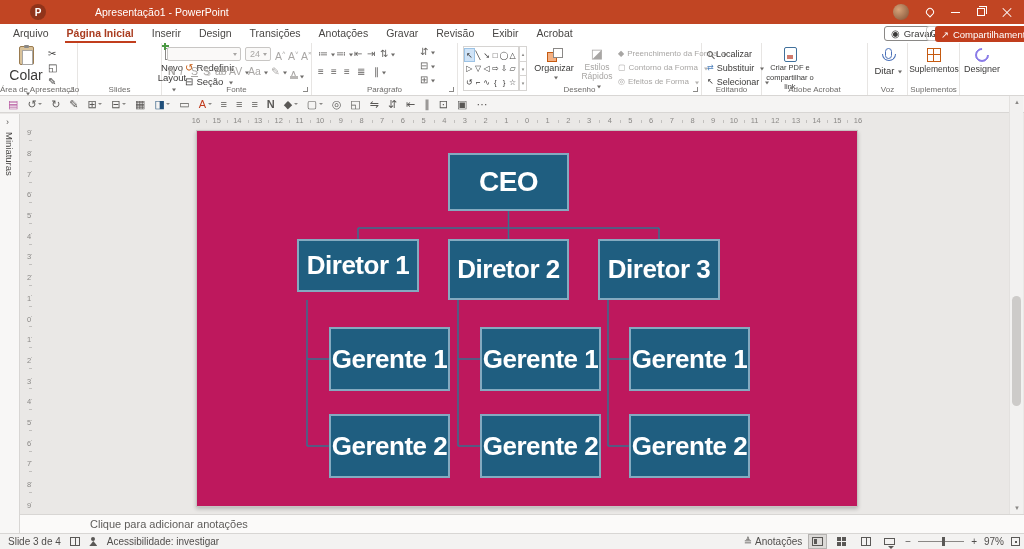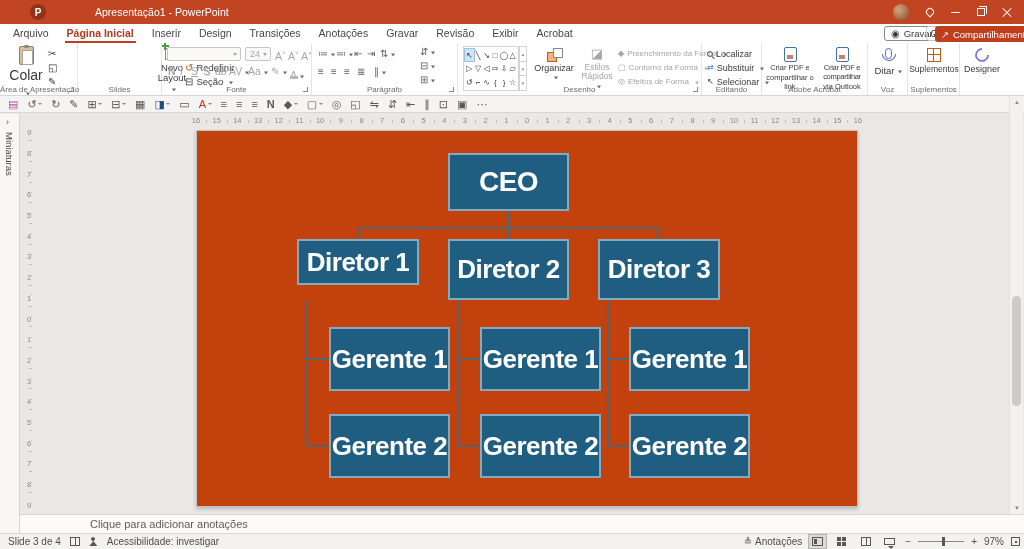--- a/index.html
+++ b/index.html
@@ -90,21 +90,21 @@
   #workspace{position:absolute;left:0;top:114px;width:1024px;height:400px;background:#eae8e6}
   .thumbstrip{position:absolute;left:0;top:114px;width:20px;height:419px;background:#f8f7f6;border-right:1px solid #d8d6d4}
   .thumb-chev{position:absolute;left:6px;top:3px;font-size:9px;color:#5a5856}
   .thumb-label{position:absolute;left:4px;top:18px;writing-mode:vertical-rl;font-size:9.5px;color:#484644}
   #hruler{position:absolute;left:196px;top:115px;width:662px;height:12px;font-size:7.5px;color:#8a8886}
   #hruler::before{content:"";position:absolute;left:0;right:0;top:5px;height:3px;background:repeating-linear-gradient(to right,#c2c0be 0 1px,transparent 1px 10.34px)}
   .hnum{position:absolute;top:1px;transform:translateX(-50%);background:#eae8e6;padding:0 1px}
   #vruler{position:absolute;left:24px;top:130px;width:13px;height:377px;font-size:7.5px;color:#8a8886}
   #vruler::before{content:"";position:absolute;top:0;bottom:0;left:5px;width:3px;background:repeating-linear-gradient(to bottom,#c2c0be 0 1px,transparent 1px 10.34px)}
   .vnum{position:absolute;left:3px;transform:translateY(-1px);background:#eae8e6;padding:1px 0}
-  #slide{position:absolute;left:196px;top:130px;width:662px;height:377px;background:#c2410c;border:1px solid #c6c4c2;box-shadow:0 1.5px 4px rgba(0,0,0,.22)}
+  #slide{position:absolute;left:196px;top:130px;width:662px;height:377px;background:#be185d;border:1px solid #c6c4c2;box-shadow:0 1.5px 4px rgba(0,0,0,.22)}
   .obox{position:absolute;display:flex;align-items:center;justify-content:center;font-weight:bold;white-space:nowrap;border:2px solid;font-size:26px;letter-spacing:-0.5px}
   .vscroll{position:absolute;left:1009px;top:96px;width:14px;height:418px;background:#f2f1f0;border-left:1px solid #e3e1df}
   .vscroll .arr{position:absolute;left:0;width:14px;text-align:center;font-size:6px;color:#8a8886}
   .vthumb{position:absolute;left:2px;width:9px;top:200px;height:110px;background:#cdcbc9;border-radius:5px}
 
   
   #notesbar{position:absolute;left:20px;top:514px;width:1004px;height:19px;background:#fbfaf9;border-top:1px solid #d8d6d4;display:flex;align-items:center;padding-left:70px;font-size:11px;color:#5e5c5a}
   #statusbar{position:absolute;left:0;top:533px;width:1024px;height:16px;background:#f3f2f1;border-top:1px solid #d8d6d4;font-size:10px;color:#504e4c}
   .status-left{position:absolute;left:8px;top:0;height:15px;display:flex;align-items:center;gap:9px}
   .status-right{position:absolute;right:4px;top:0;height:15px;display:flex;align-items:center;gap:7px}
@@ -311,25 +311,20 @@
       <span>Selecionar</span>
     </div>
     <div class="glabel">Editando</div>
   </div>
 
   <div class="rgroup" style="left:762px;width:106px">
     <div class="bigbtn" style="left:2px;top:2px;width:52px;font-size:7.5px;line-height:9px;gap:1px">
       <span class="pdoc"></span>
       <span>Criar PDF e</span>
       <span>compartilhar o link</span>
-    </div>
-    <div class="bigbtn" style="left:54px;top:2px;width:52px;font-size:7.5px;line-height:9px;gap:1px">
-      <span class="pdoc"></span>
-      <span style="letter-spacing:-0.3px">Criar PDF e compartilhar</span>
-      <span>via Outlook</span>
     </div>
     <div class="glabel">Adobe Acrobat</div>
   </div>
 
   <div class="rgroup" style="left:868px;width:40px">
     <div class="bigbtn" style="left:6px;top:2px;width:28px;font-size:9.5px">
       <span class="mic"></span>
       <span class="dd">Ditar</span>
     </div>
     <div class="glabel">Voz</div>
@@ -448,21 +443,21 @@
 <div id="slide">
   <svg width="662" height="377" style="position:absolute;left:0;top:0">
     <g id="connectors-g" fill="none" stroke="#35708F" stroke-width="1.5">
       <path d="M311.5 80 L311.5 97 M161 97 L462 97 M161 97 L161 108 M311.5 97 L311.5 108 M462 97 L462 108"></path>
       <path d="M110 169 L110 315 M110 228 L132 228 M110 315 L132 315"></path>
       <path d="M261 169 L261 315 M261 228 L283 228 M261 315 L283 315"></path>
       <path d="M411 169 L411 315 M411 228 L432 228 M411 315 L432 315"></path>
     </g>
   </svg>
   <div class="obox" style="left: 251px; top: 22px; width: 121px; height: 58px; font-size: 28px; background: rgb(31, 94, 128); border-color: rgb(132, 170, 192); color: rgb(255, 255, 255);">CEO</div>
-  <div class="obox" style="left: 100px; top: 108px; width: 122px; height: 46px; background: rgb(31, 94, 128); border-color: rgb(132, 170, 192); color: rgb(255, 255, 255);">Diretor 1</div>
+  <div class="obox" style="left: 100px; top: 108px; width: 122px; height: 53px; background: rgb(31, 94, 128); border-color: rgb(132, 170, 192); color: rgb(255, 255, 255);">Diretor 1</div>
   <div class="obox" style="left: 251px; top: 108px; width: 121px; height: 61px; background: rgb(31, 94, 128); border-color: rgb(132, 170, 192); color: rgb(255, 255, 255);">Diretor 2</div>
   <div class="obox" style="left: 401px; top: 108px; width: 122px; height: 61px; background: rgb(31, 94, 128); border-color: rgb(132, 170, 192); color: rgb(255, 255, 255);">Diretor 3</div>
   <div class="obox" style="left: 132px; top: 196px; width: 121px; height: 64px; background: rgb(31, 94, 128); border-color: rgb(132, 170, 192); color: rgb(255, 255, 255);">Gerente 1</div>
   <div class="obox" style="left: 132px; top: 283px; width: 121px; height: 64px; background: rgb(31, 94, 128); border-color: rgb(132, 170, 192); color: rgb(255, 255, 255);">Gerente 2</div>
   <div class="obox" style="left: 283px; top: 196px; width: 121px; height: 64px; background: rgb(31, 94, 128); border-color: rgb(132, 170, 192); color: rgb(255, 255, 255);">Gerente 1</div>
   <div class="obox" style="left: 283px; top: 283px; width: 121px; height: 64px; background: rgb(31, 94, 128); border-color: rgb(132, 170, 192); color: rgb(255, 255, 255);">Gerente 2</div>
   <div class="obox" style="left: 432px; top: 196px; width: 121px; height: 64px; background: rgb(31, 94, 128); border-color: rgb(132, 170, 192); color: rgb(255, 255, 255);">Gerente 1</div>
   <div class="obox" style="left: 432px; top: 283px; width: 121px; height: 64px; background: rgb(31, 94, 128); border-color: rgb(132, 170, 192); color: rgb(255, 255, 255);">Gerente 2</div>
 </div>
 

